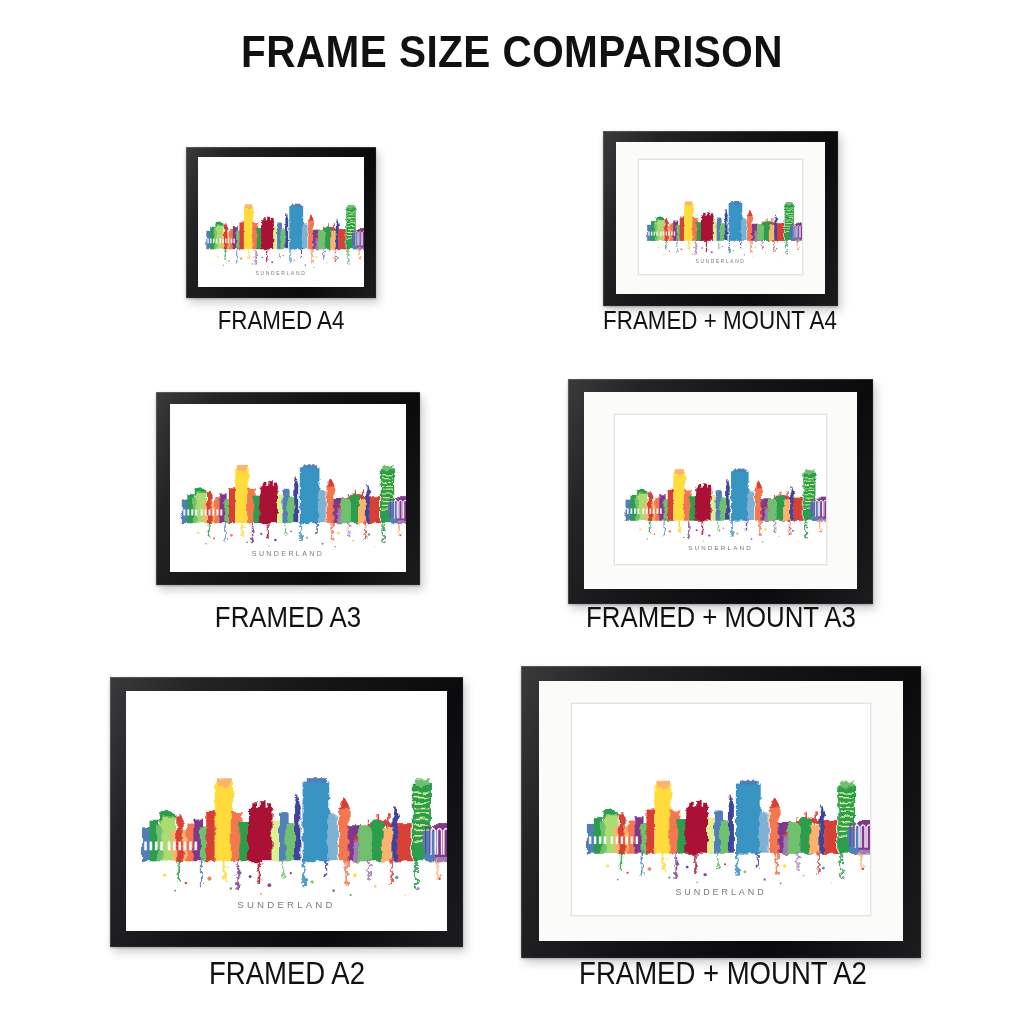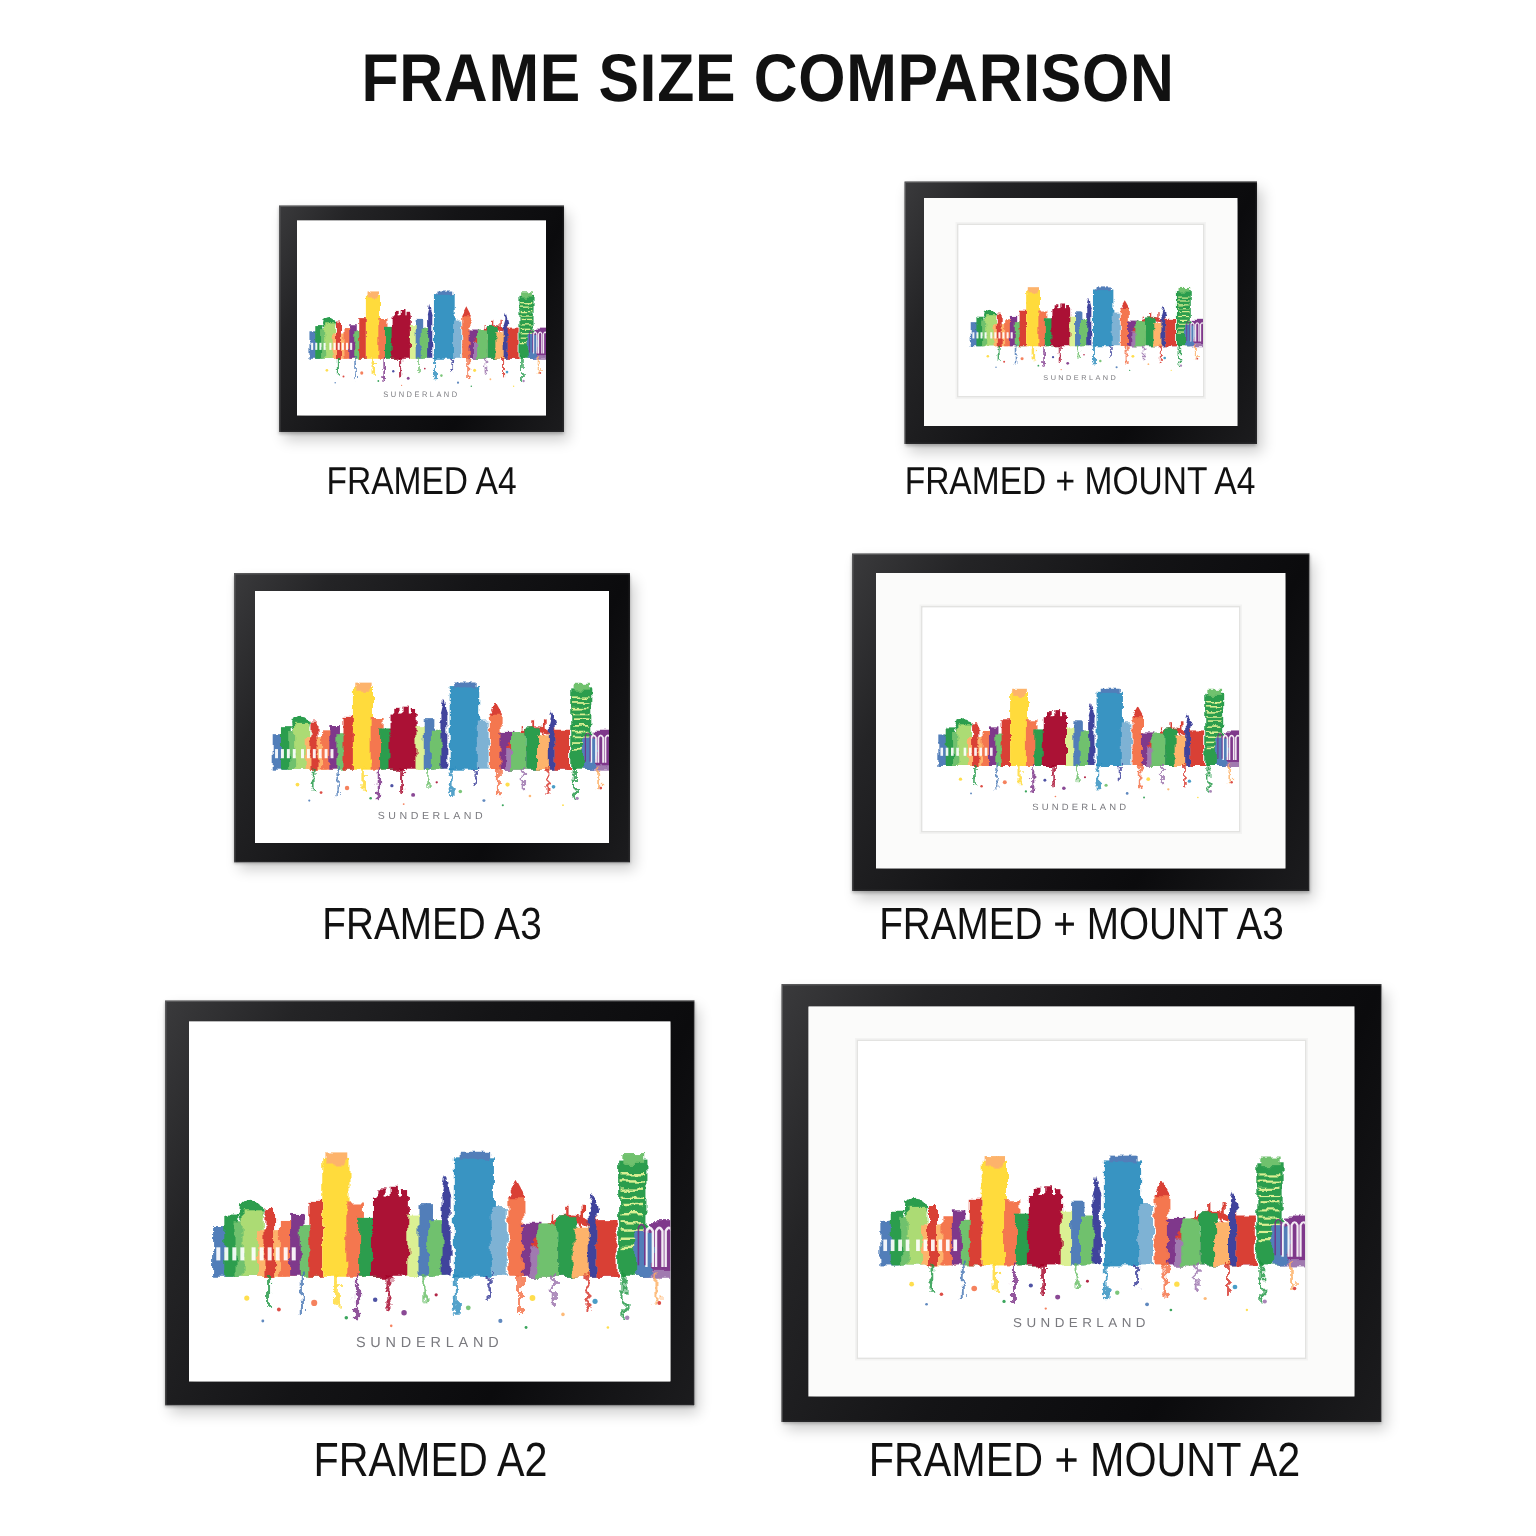--- a/index.html
+++ b/index.html
@@ -34,21 +34,21 @@
   }
 
   
   .product {
     position: absolute;
   }
 
   .frame {
     position: absolute;
     left: 0;
-    top: 4px;
+    top: 14px;
     box-sizing: border-box;
     background: linear-gradient(118deg,#3a3a3c 0%,#242426 18%,#141416 45%,#0b0b0d 72%,#1c1c1e 100%);
     box-shadow: 3px 5px 9px rgba(0,0,0,0.20), 0 1px 2px rgba(0,0,0,0.25);
     padding: 0;
   }
   
   .frame::after {
     content: "";
     position: absolute;
     left: 0; top: 0; right: 0; bottom: 0;

